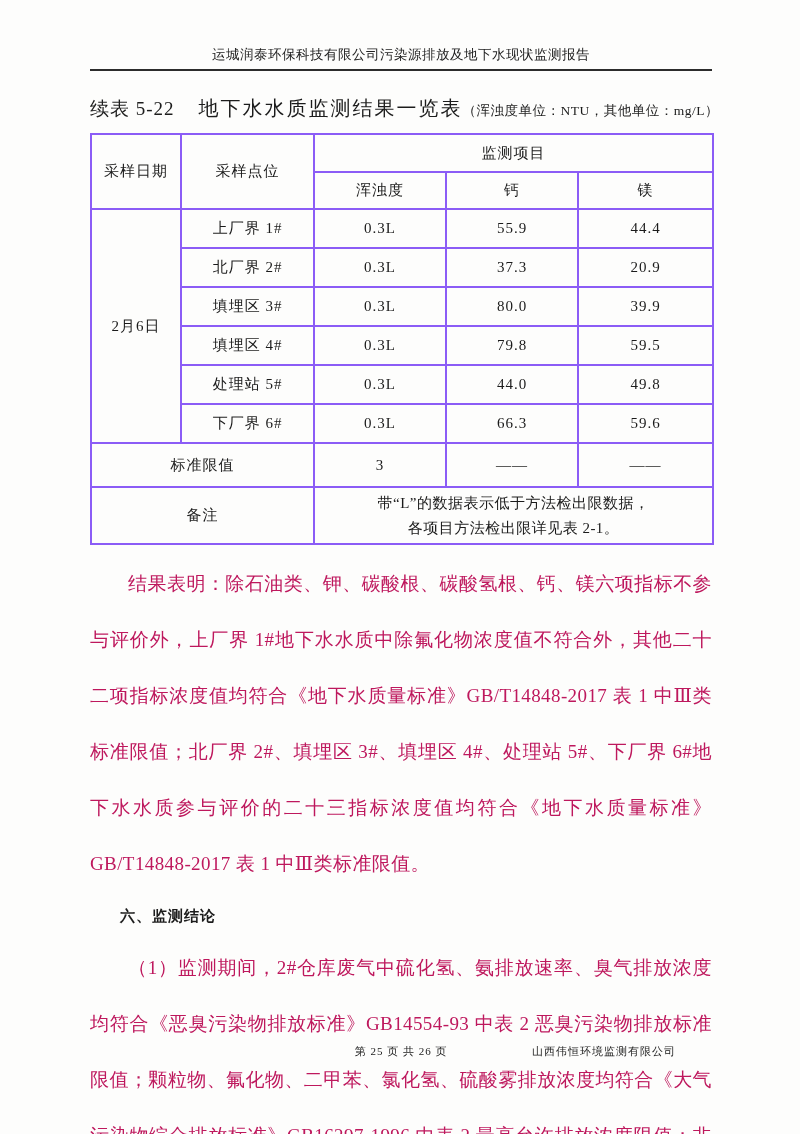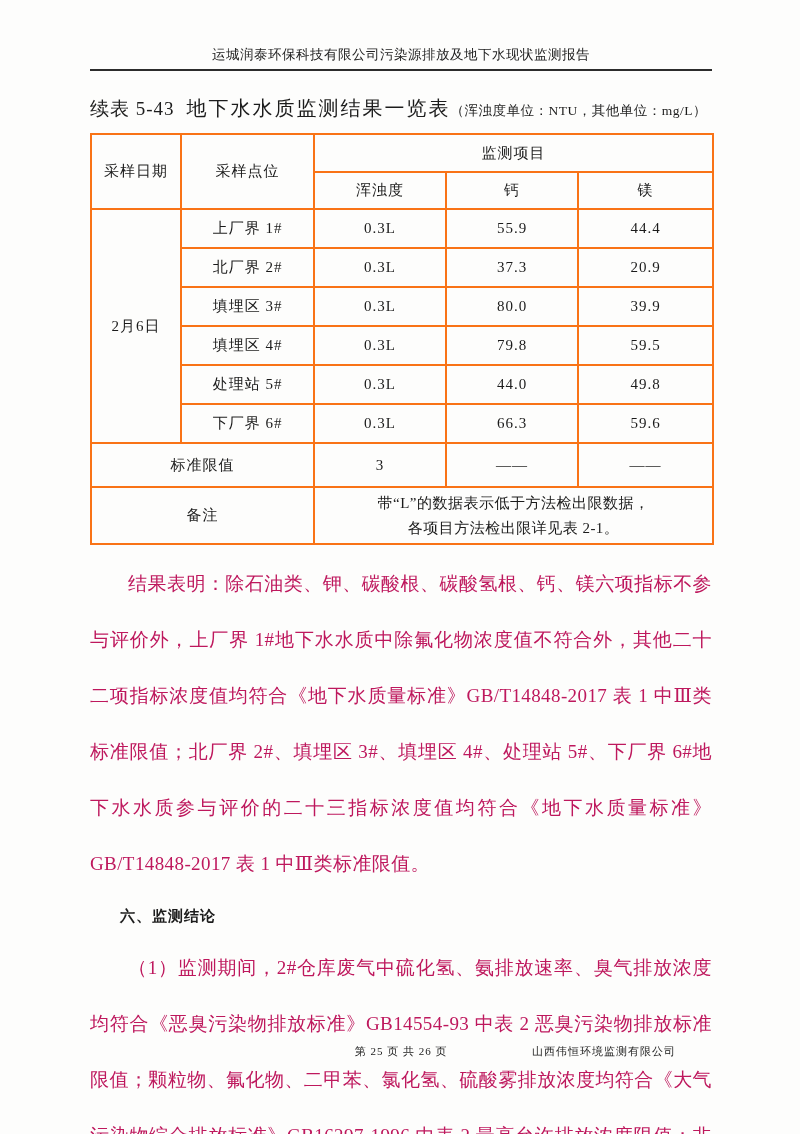--- a/index.html
+++ b/index.html
@@ -34,33 +34,33 @@
     background: #2c2c2c;
   }
   
   .table-title {
     margin-top: 24px;
     display: flex;
     align-items: baseline;
     white-space: nowrap;
   }
   .tt-number { font-size: 19px; letter-spacing: 1px; }
-  .tt-main   { font-size: 20px; letter-spacing: 2px; margin-left: 12px; }
+  .tt-main   { font-size: 20px; letter-spacing: 2px; margin-left: 24px; }
   .tt-units  { font-size: 13.5px; letter-spacing: 0.5px; }
   
   table.data-table {
     margin-top: 11px;
     width: 622px;
     border-collapse: collapse;
     table-layout: fixed;
     font-size: 15px;
     color: #1b1b1b;
   }
   table.data-table td {
-    border: 2px solid #f97316;
+    border: 2px solid #8b5cf6;
     text-align: center;
     vertical-align: middle;
     letter-spacing: 1px;
     padding: 0;
   }
   tr.trow-h1 td { height: 38px; }
   tr.trow-h2 td { height: 37px; border-radius: 13px; }
   tr.trow-data td { height: 39px; }
   tr.trow-limit td { height: 44px; border-radius: 22px; }
   tr.trow-note td { height: 57px; }
@@ -111,21 +111,21 @@
 
 <div class="page">
   <div class="content">
 
     <div class="doc-header">
       <div class="doc-header-title">运城润泰环保科技有限公司污染源排放及地下水现状监测报告</div>
       <div class="doc-header-rule"></div>
     </div>
 
     <div class="table-title">
-      <span class="tt-number">续表 5-43</span>
+      <span class="tt-number">续表 5-22</span>
       <span class="tt-main">地下水水质监测结果一览表</span>
       <span class="tt-units">（浑浊度单位：NTU，其他单位：mg/L）</span>
     </div>
 
     <table class="data-table">
       <colgroup>
         <col style="width:90px">
         <col style="width:133px">
         <col style="width:132px">
         <col style="width:132px">

